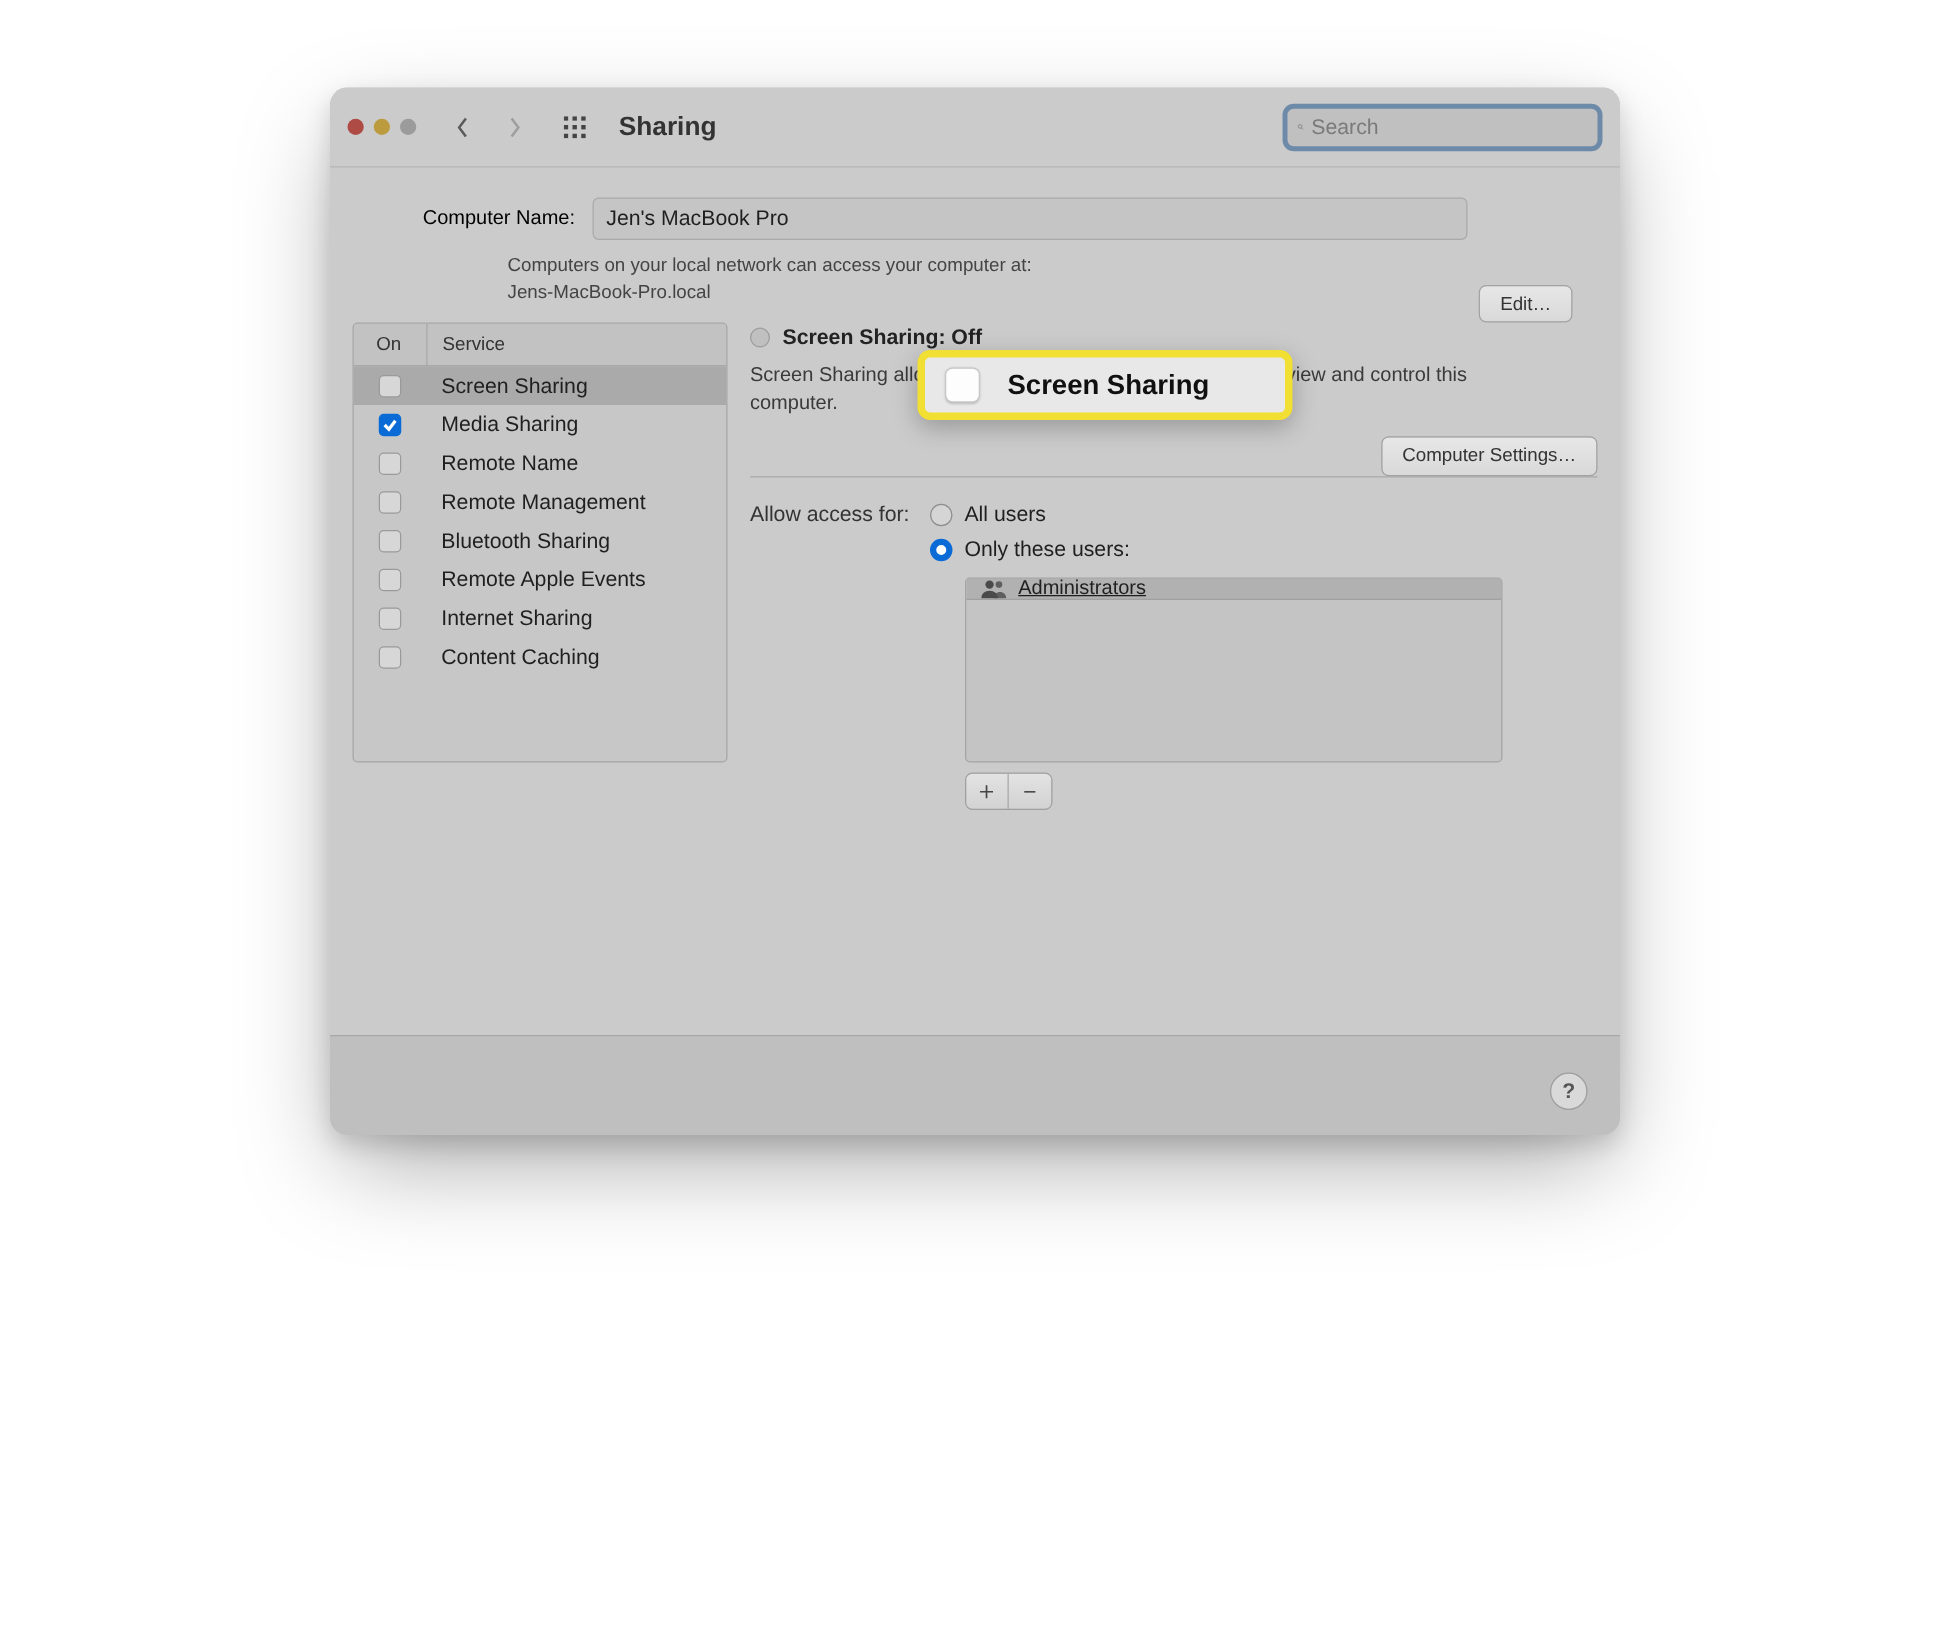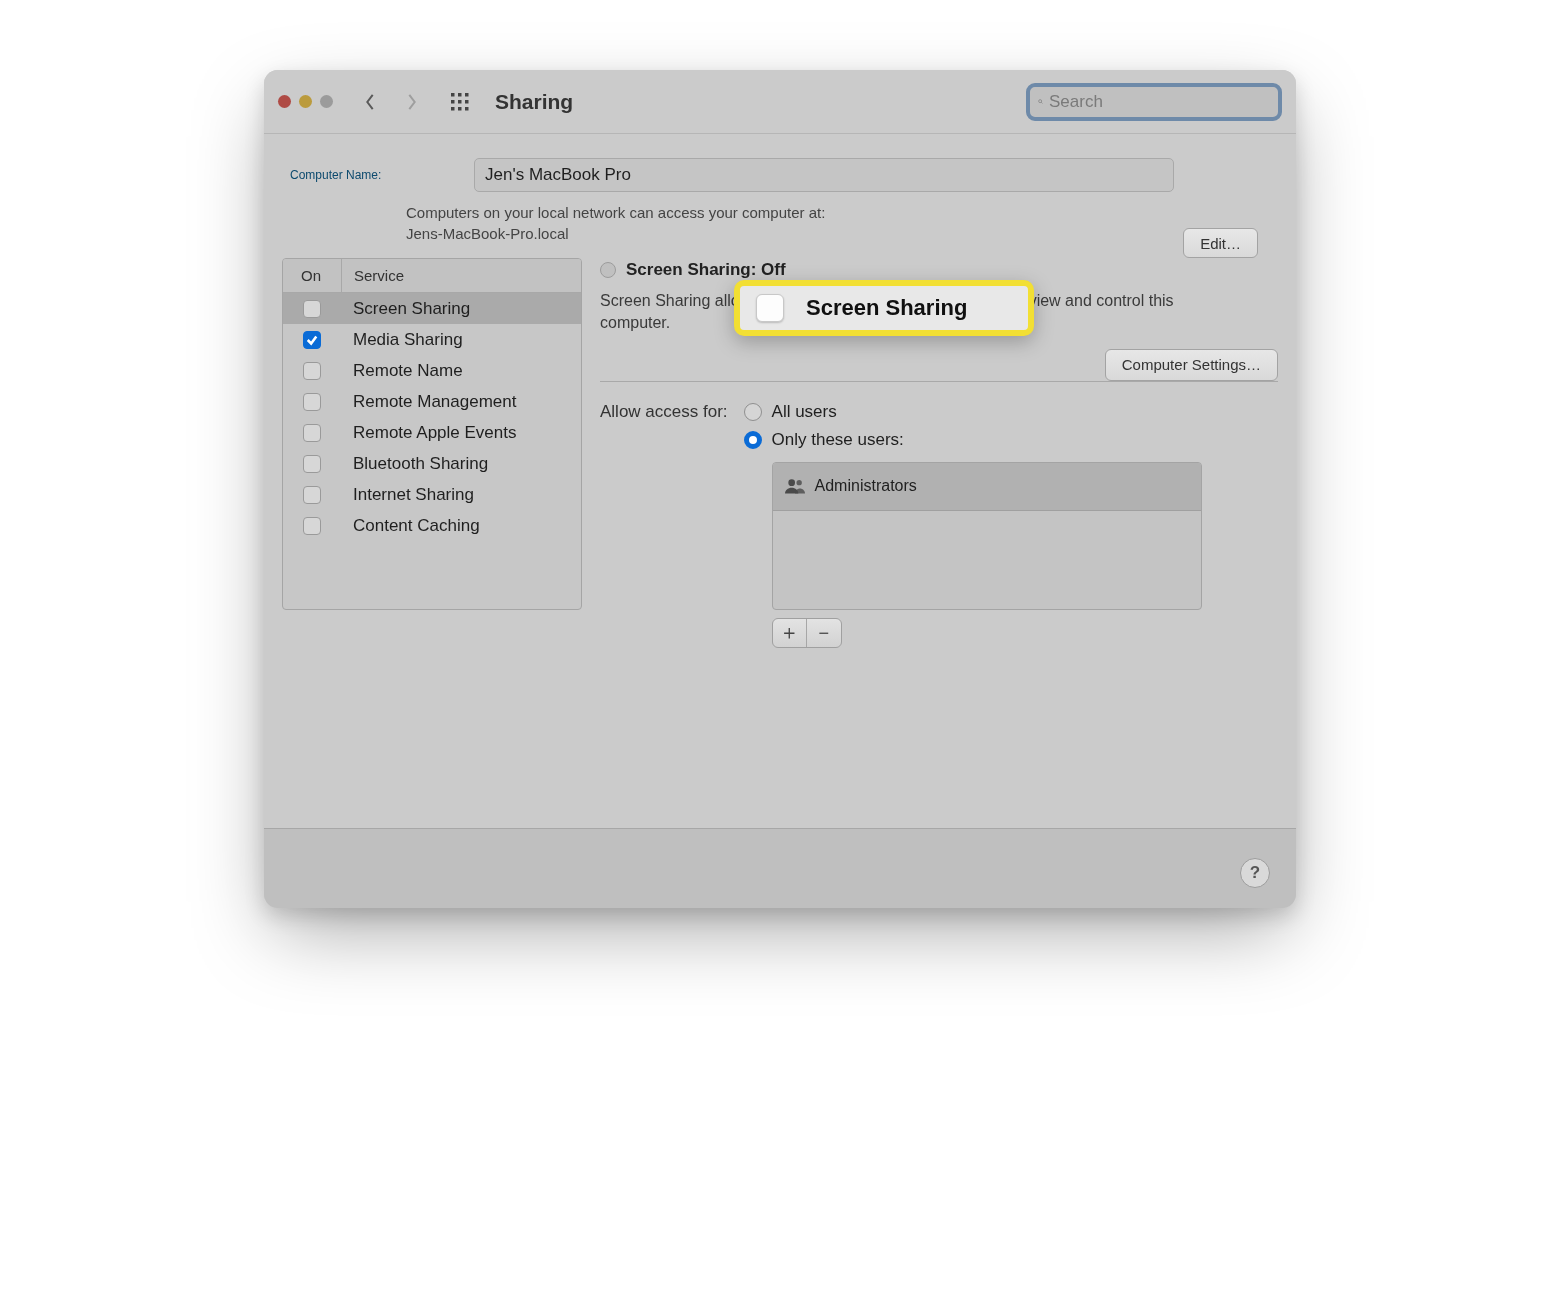--- a/index.html
+++ b/index.html
@@ -79,21 +79,21 @@
   }
   .searchbox input::placeholder { color: #7a7a7a; }
 
   
   .upper {
     padding: 24px 26px 14px 26px;
   }
   .row-name {
     display: flex; align-items: center; gap: 14px;
   }
-  .label-name { font-size: 12px; color: #0c4a6e; min-width: 170px; text-align: left; }
+  .label-name { font-size: 16px; color: #000000; min-width: 170px; text-align: right; }
   .name-field {
     flex: 1;
     max-width: 700px;
     height: 34px;
     background: #c5c5c5;
     border: 1px solid #a9a9a9;
     border-radius: 5px;
     padding: 0 10px;
     font-size: 17px;
     display: flex; align-items: center;
@@ -200,24 +200,25 @@
   .user-list {
     margin-top: 12px;
     margin-left: 28px;
     width: 430px; height: 148px;
     background: #c4c4c4;
     border: 1px solid #a4a4a4;
     border-radius: 4px;
     overflow: hidden;
   }
   .user-row {
-    height: 48px; background: #b1b1b1;
+    height: 17px; background: #b1b1b1;
     display: flex; align-items: center; gap: 10px;
     padding-left: 12px; font-size: 16px;
     border-bottom: 1px solid #a0a0a0;
+    text-decoration: underline;
   }
   .user-row svg { width: 20px; height: 16px; fill: #4a4a4a; }
 
   .pm {
     margin-top: 8px; margin-left: 28px;
     width: 70px; height: 30px;
     background: linear-gradient(#e3e3e3,#d2d2d2);
     border: 1px solid #a0a0a0; border-radius: 6px;
     display: flex;
   }
@@ -362,27 +363,27 @@
           <div class="svc-row">
             <div class="svc-on">
               <span class="chk"></span>
             </div>
             <div class="svc-label">Remote Management</div>
           </div>
           <div class="svc-row">
             <div class="svc-on">
               <span class="chk"></span>
             </div>
+            <div class="svc-label">Bluetooth Sharing</div>
+          </div>
+          <div class="svc-row">
+            <div class="svc-on">
+              <span class="chk"></span>
+            </div>
             <div class="svc-label">Remote Apple Events</div>
-          </div>
-          <div class="svc-row">
-            <div class="svc-on">
-              <span class="chk"></span>
-            </div>
-            <div class="svc-label">Bluetooth Sharing</div>
           </div>
           <div class="svc-row">
             <div class="svc-on">
               <span class="chk"></span>
             </div>
             <div class="svc-label">Internet Sharing</div>
           </div>
           <div class="svc-row">
             <div class="svc-on">
               <span class="chk"></span>

